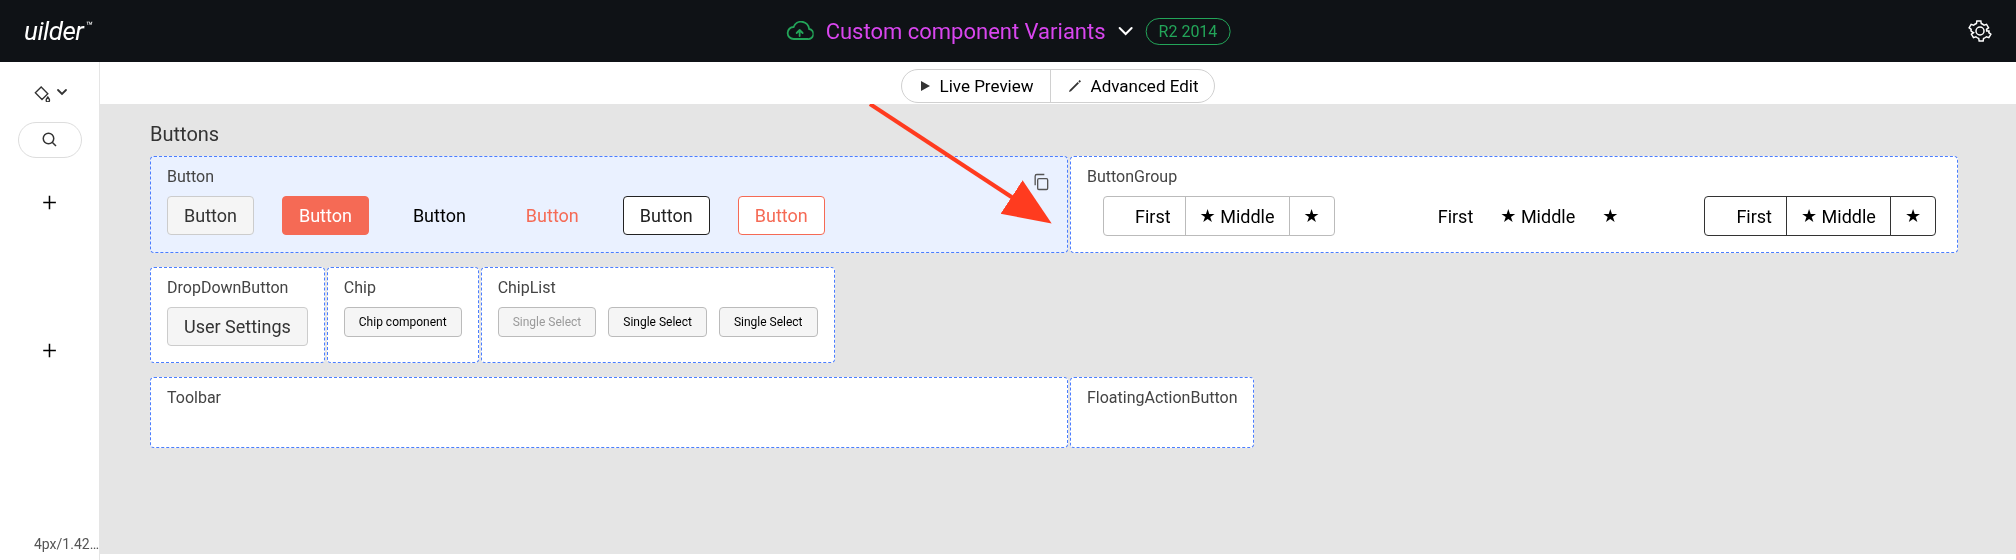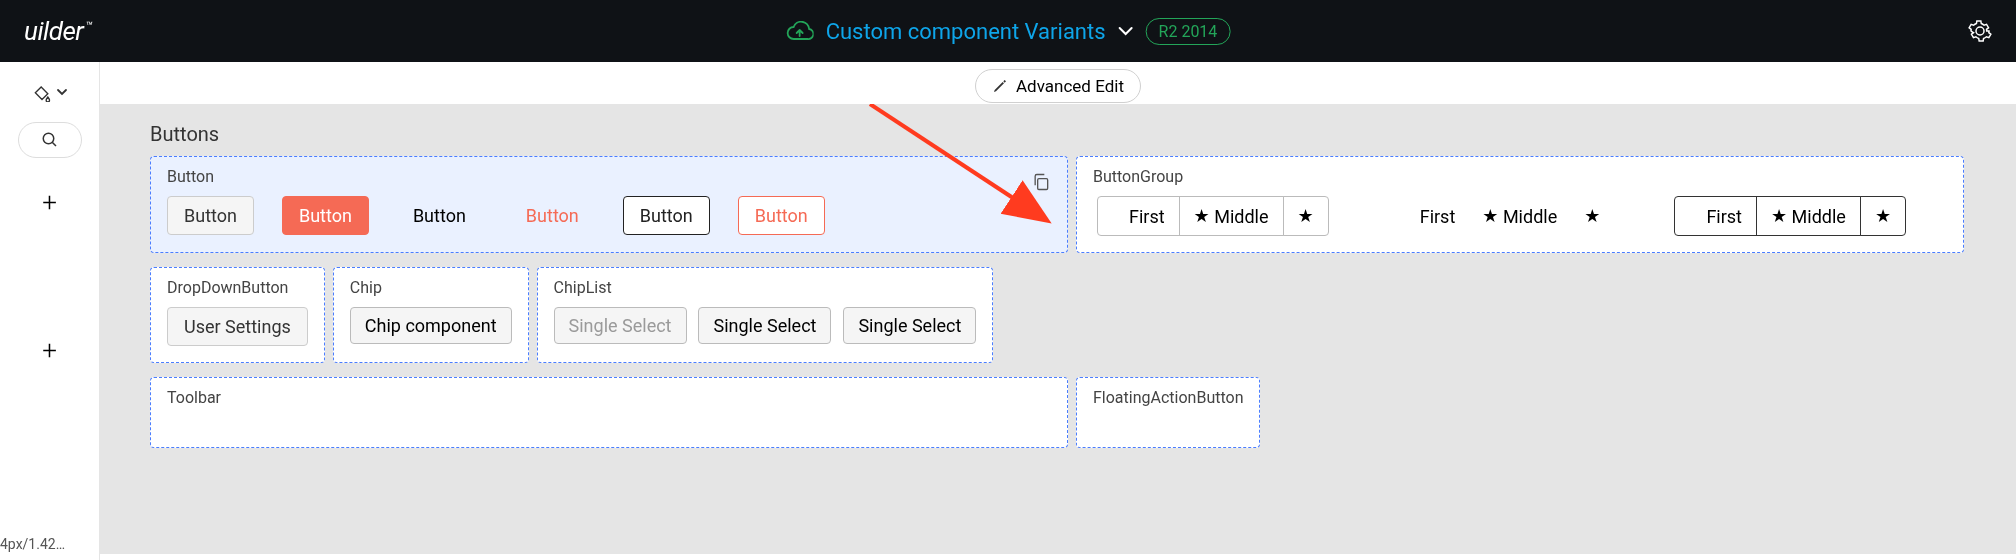--- a/index.html
+++ b/index.html
@@ -3,75 +3,75 @@
 <meta charset="utf-8">
 <style>
   * { box-sizing: border-box; margin: 0; padding: 0; font-family: -apple-system, BlinkMacSystemFont, "Segoe UI", Roboto, sans-serif; }
   body { width: 2016px; height: 560px; overflow: hidden; background: #f0f0f0; position: relative; }
 
   .topbar { background: #0f1216; color: #fff; height: 62px; display: flex; align-items: center; padding: 0 24px; position: relative; }
   .logo { font-size: 26px; font-weight: 400; font-style: italic; letter-spacing: -0.5px; }
   .sup { font-size: 12px; vertical-align: super; margin-left: 2px; }
   .topbar-center { position: absolute; left: 50%; transform: translateX(-50%); display: flex; align-items: center; gap: 12px; }
   .cloud-icon { width: 28px; height: 20px; display:inline-block; }
-  .project-name { font-size: 22px; font-weight: 400; color:#0ea5e9; }
+  .project-name { font-size: 22px; font-weight: 400; color:#d946ef; }
   .chev { display:inline-block; }
   .r2pill { border:1px solid #23a559; color:#23a559; border-radius: 999px; padding:3px 12px; font-size:16px; }
   .gear { position:absolute; right:24px; }
 
   .body { display:flex; height: calc(560px - 62px); }
   .leftcol { width: 100px; background:#fff; border-right:1px solid #e5e5e5; position:relative; }
   .leftcol .row { height:40px; display:flex; align-items:center; justify-content:center; }
   .leftcol .paint { margin-top:10px; display:flex; align-items:center; gap:4px; }
   .leftcol .searchwrap { margin:10px auto 20px; width:64px; height:36px; border:1px solid #ddd; border-radius: 999px; display:flex; align-items:center; justify-content:center; }
   .leftcol .plusrow { height:48px; display:flex; align-items:center; justify-content:center; font-size:26px; font-weight:300; }
   .leftcol .gap { height:100px; }
-  .leftcol .footer { position:absolute; bottom:8px; left:0; width:100%; text-align:left; font-size:14px; color:#555; white-space:nowrap; overflow:hidden; }
+  .leftcol .footer { position:absolute; bottom:8px; left:0; width:100%; text-align:right; font-size:14px; color:#555; white-space:nowrap; overflow:hidden; }
 
   .main { flex:1; background:#fff; position:relative; }
   .previewbar { height:42px; display:flex; align-items:center; justify-content:center; gap:12px; padding-top:6px; }
   .segpill { display:flex; align-items:center; border:1px solid #d0d0d0; border-radius: 999px; overflow:hidden; height:34px; background:#fff; }
   .seg { display:flex; align-items:center; gap:8px; padding:0 16px; height:100%; font-size:17px; }
   .seg.left { border-right:1px solid #d0d0d0; }
 
   .canvas { background:#e5e5e5; height: calc(100% - 48px); padding: 18px 40px 0 50px; position:relative; }
 
   .section-title { font-size:20px; color:#333; margin-bottom:10px; }
 
-  .grp-row { display:flex; gap:8px; flex-wrap:wrap; }
+  .grp-row { display:flex; gap:2px; flex-wrap:wrap; }
 
   .comp-card { border:1.5px dashed #4a7dff; border-radius:4px; padding:10px 16px 16px 16px; background:#fff; }
   .comp-card.selected { background:#eaf1ff; }
   .comp-card .card-title { font-size:16px; color:#444; margin-bottom:10px; font-weight:400; }
   .comp-card.selected .card-header { display:flex; justify-content:space-between; align-items:center; }
   .copy-icon { color:#555; }
 
   .btnrow { display:flex; align-items:center; gap:28px; flex-wrap:wrap; }
 
   .btn { border-radius:4px; font-size:18px; padding:8px 16px; cursor:pointer; display:inline-flex; align-items:center; gap:6px; }
   .btn-default { background:#f5f5f5; border:1px solid #ccc; color:#333; }
   .btn-solid-red { background:#f56a55; border:1px solid #f56a55; color:#fff; }
   .btn-flat { background:transparent; border:none; }
   .btn-flat-red { background:transparent; border:none; color:#f56a55; }
   .btn-outline-dark { background:#fff; border:1.5px solid #222; color:#222; }
   .btn-outline-red { background:#fff; border:1.5px solid #f56a55; color:#f56a55; }
 
   .bg { display:flex; align-items:center; }
   .bg .bgcell { border:1px solid #bbb; background:#fff; height:40px; display:flex; align-items:center; justify-content:center; padding:0 14px; font-size:18px; margin-left:-1px;}
-  .bg .bgcell:first-child { border-top-left-radius:4px; border-bottom-left-radius:4px; margin-left:4px;padding-left:31px;}
+  .bg .bgcell:first-child { border-top-left-radius:4px; border-bottom-left-radius:4px; margin-left:16px;padding-left:31px;}
   .bg .bgcell:last-child { border-top-right-radius:4px; border-bottom-right-radius:4px; }
   .bg.flat .bgcell { border:none; background:transparent; }
   .bg.outline .bgcell { border:1.5px solid #333; }
   .star { font-size:18px; line-height:1;}
 
   .split { display:flex; }
   .split .main-b { border:1px solid #bbb; background:#f5f5f5; border-radius:4px 0 0 4px; padding:8px 14px; font-size:18px;}
   .split .arrow { border:1px solid #bbb; border-left:none; background:#f5f5f5; border-radius:0 4px 4px 0; padding:8px 10px; display:flex; align-items:center;}
 
-  .chip { border:1px solid #bbb; background:#f5f5f5; border-radius:4px; padding:7px 14px; font-size:18px; display:inline-block;}
+  .chip { border:1px solid #bbb; background:#f5f5f5; border-radius:4px; padding:7px 14px; font-size:12px; display:inline-block;}
   .chip.muted { color:#9a9a9a; }
 
   
   .arrow-ov { position:absolute; top:0; left:0; pointer-events:none; }
 
   svg { display:block; }
 </style>
 </head>
 <body>
 
@@ -121,20 +121,26 @@
     <div class="plusrow">+</div>
     <div class="gap"></div>
     <div class="plusrow">+</div>
     <div class="footer">4px/1.42…</div>
   </div>
 
   <div class="main">
 
     <div class="previewbar">
       <div class="segpill">
+        <div class="seg left">
+          <svg width="14" height="14" viewBox="0 0 14 14">
+              <path d="M3 2l9 5-9 5V2z" fill="#333"></path>
+            </svg>
+          <span>Live Preview</span>
+        </div>
         <div class="seg">
           <svg width="16" height="16" viewBox="0 0 24 24">
               <path d="M3 21l3-1 12-12-2-2L4 18l-1 3zm14-16l2 2 2-2-2-2-2 2z" fill="#333"></path>
             </svg>
           <span>Advanced Edit</span>
         </div>
       </div>
     </div>
 
     <div class="canvas">

